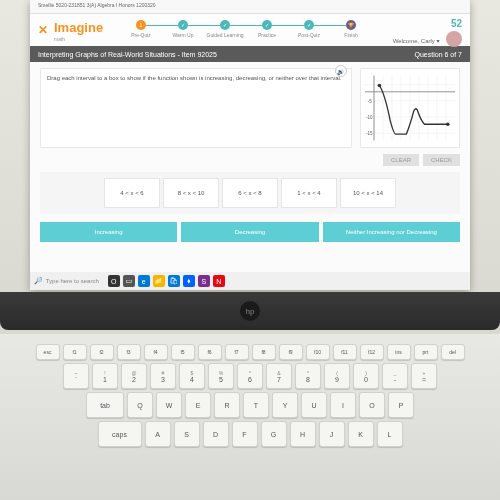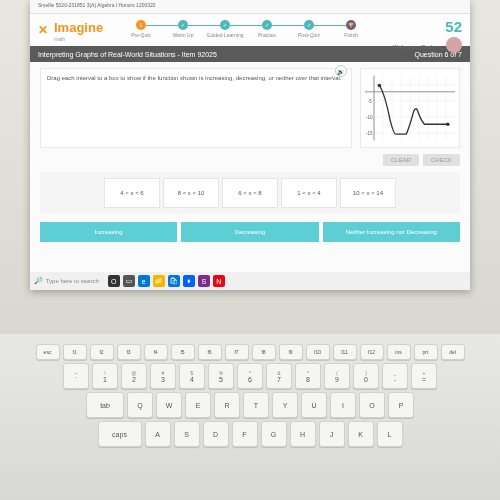--- a/index.html
+++ b/index.html
@@ -19,21 +19,21 @@
   
   .progress-tracker { position: absolute; left: 90px; top: 6px; display: flex; align-items: center; gap: 0; }
   .prog-step { display: flex; flex-direction: column; align-items: center; position: relative; width: 42px; }
   .prog-dot { width: 10px; height: 10px; border-radius: 50%; background: #4db8b8; display: flex; align-items: center; justify-content: center; color: #fff; font-size: 5px; z-index: 2; }
   .prog-dot.current { background: #f7931e; }
   .prog-dot.last { background: #6b5b8e; }
   .prog-label { font-size: 5px; color: #888; margin-top: 2px; text-align: center; }
   .prog-line { position: absolute; height: 1px; background: #4db8b8; width: 32px; top: 5px; left: 26px; z-index: 1; }
   
   .user-area { position: absolute; right: 8px; top: 4px; text-align: right; }
-  .points { color: #4db8b8; font-size: 15px; font-weight: bold; }
+  .points { color: #4db8b8; font-size: 10px; font-weight: bold; }
   .welcome { font-size: 6px; color: #666; }
   .avatar { width: 16px; height: 16px; border-radius: 50%; background: #d4a5a5; display: inline-block; vertical-align: middle; margin-left: 2px; }
   
   .question-bar { height: 16px; background: #5a5a5a; color: #fff; display: flex; justify-content: space-between; align-items: center; padding: 0 8px; font-size: 7px; }
   
   .content { padding: 6px 10px; background: #fbfbfb; height: 228px; position: relative; }
   
   .instruction-row { display: flex; gap: 8px; margin-bottom: 6px; }
   .instruction-box { flex: 1; background: #fff; border: 1px solid #e8e8e8; padding: 6px; font-size: 6px; color: #555; height: 80px; position: relative; }
   .audio-btn { position: absolute; right: 4px; top: -4px; width: 12px; height: 12px; border-radius: 50%; background: #fff; border: 1px solid #ccc; font-size: 6px; display: flex; align-items: center; justify-content: center; }
@@ -194,20 +194,23 @@
       <span class="tb-icon" style="background:#555">▭</span>
       <span class="tb-icon" style="background:#0078d4">e</span>
       <span class="tb-icon" style="background:#f7b500">📁</span>
       <span class="tb-icon" style="background:#0078d4">🛍</span>
       <span class="tb-icon" style="background:#0061ff">⬧</span>
       <span class="tb-icon" style="background:#7b2d8e">S</span>
       <span class="tb-icon" style="background:#e50914">N</span>
     </div>
   </div>
 
+  <div class="laptop-chin">
+    <div class="hp-logo">hp</div>
+  </div>
 
   <div class="keyboard">
     <div class="kb-row" id="fn-row">
         <div class="key key-fn">esc</div>
         <div class="key key-fn">f1</div>
         <div class="key key-fn">f2</div>
         <div class="key key-fn">f3</div>
         <div class="key key-fn">f4</div>
         <div class="key key-fn">f5</div>
         <div class="key key-fn">f6</div>

